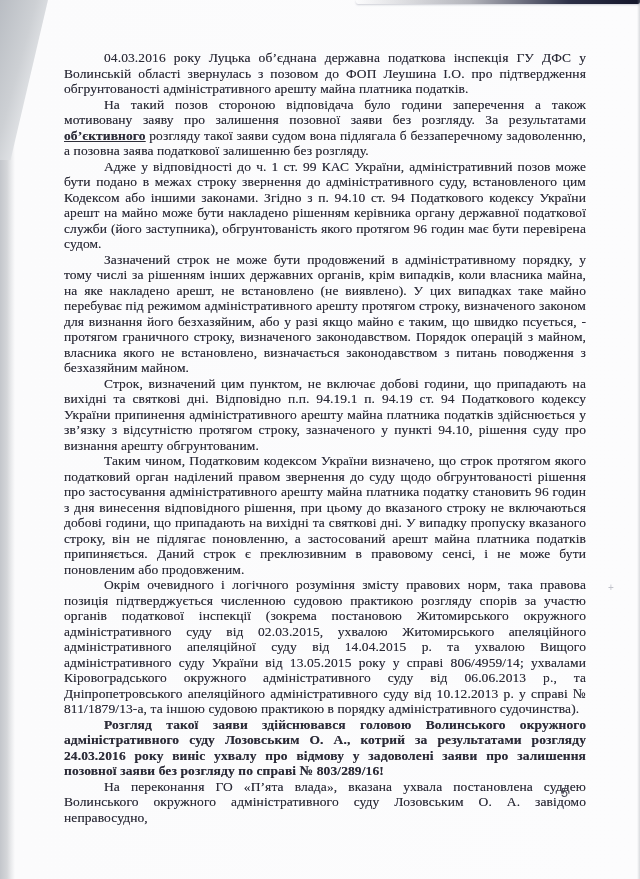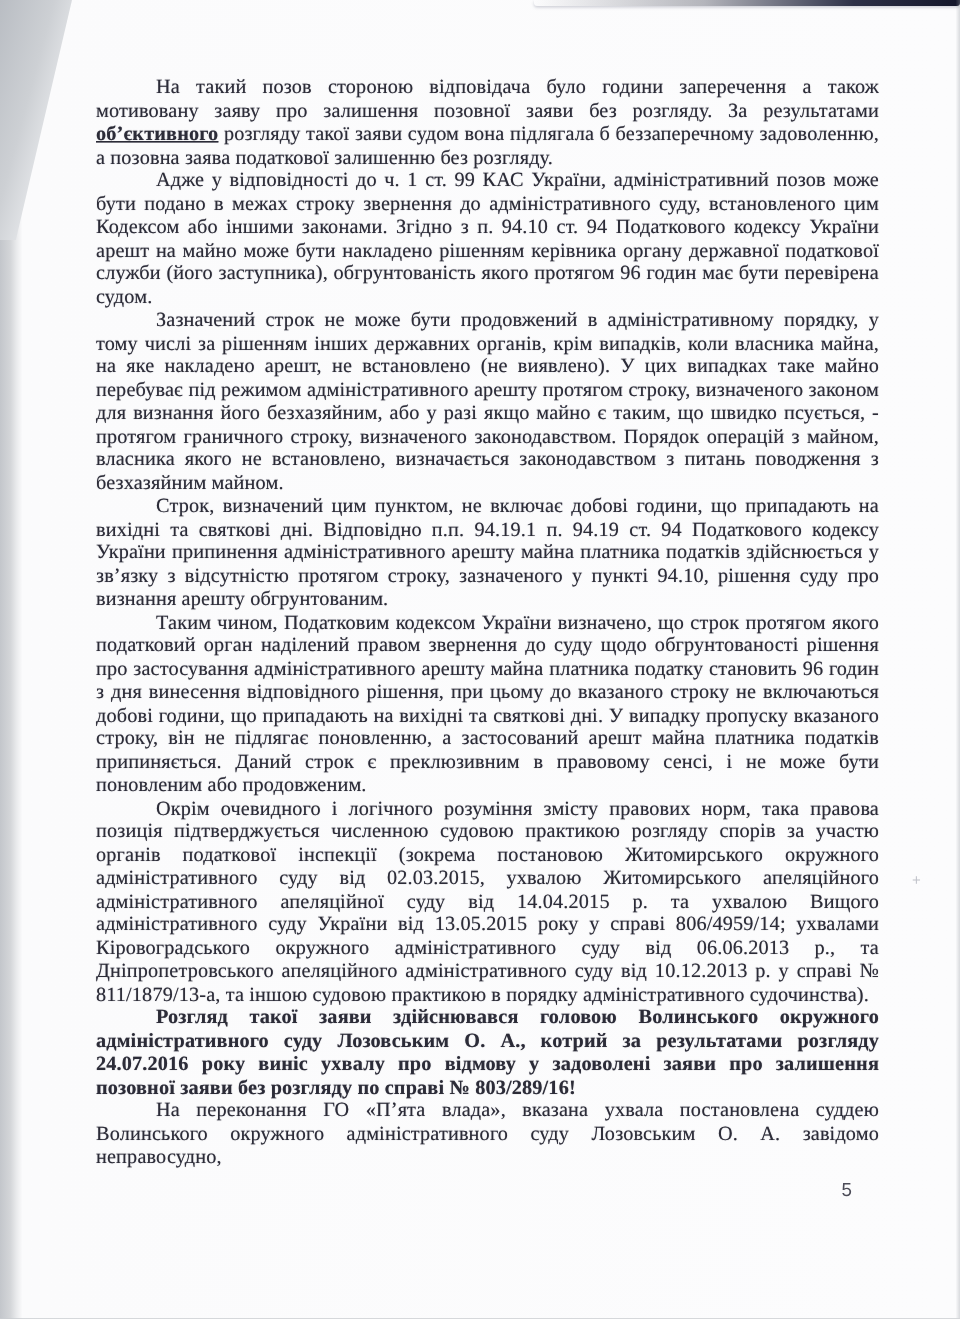--- a/index.html
+++ b/index.html
@@ -80,34 +80,35 @@
 <body>
 
 <div class="scan">
 
   <div class="fold"></div>
   <div class="top-strip"></div>
   <div class="right-edge"></div>
 
   <div class="content">
 
+    <p><span>04.03.2016 року Луцька об’єднана державна податкова інспекція ГУ ДФС у Волинській області звернулась з позовом до ФОП Леушина І.О. про підтвердження обгрунтованості адміністративного арешту майна платника податків.</span></p>
 
     <p><span>На такий позов стороною відповідача було години заперечення а також мотивовану заяву про залишення позовної заяви без розгляду. За результатами </span><span class="bu">об’єктивного</span><span> розгляду такої заяви судом вона підлягала б беззаперечному задоволенню, а позовна заява податкової залишенню без розгляду.</span></p>
 
     <p><span>Адже у відповідності до ч. 1 ст. 99 КАС України, адміністративний позов може бути подано в межах строку звернення до адміністративного суду, встановленого цим Кодексом або іншими законами. Згідно з п. 94.10 ст. 94 Податкового кодексу України арешт на майно може бути накладено рішенням керівника органу державної податкової служби (його заступника), обгрунтованість якого протягом 96 годин має бути перевірена судом.</span></p>
 
     <p><span>Зазначений строк не може бути продовжений в адміністративному порядку, у тому числі за рішенням інших державних органів, крім випадків, коли власника майна, на яке накладено арешт, не встановлено (не виявлено). У цих випадках таке майно перебуває під режимом адміністративного арешту протягом строку, визначеного законом для визнання його безхазяйним, або у разі якщо майно є таким, що швидко псується, - протягом граничного строку, визначеного законодавством. Порядок операцій з майном, власника якого не встановлено, визначається законодавством з питань поводження з безхазяйним майном.</span></p>
 
     <p><span>Строк, визначений цим пунктом, не включає добові години, що припадають на вихідні та святкові дні. Відповідно п.п. 94.19.1 п. 94.19 ст. 94 Податкового кодексу України припинення адміністративного арешту майна платника податків здійснюється у зв’язку з відсутністю протягом строку, зазначеного у пункті 94.10, рішення суду про визнання арешту обгрунтованим.</span></p>
 
     <p><span>Таким чином, Податковим кодексом України визначено, що строк протягом якого податковий орган наділений правом звернення до суду щодо обгрунтованості рішення про застосування адміністративного арешту майна платника податку становить 96 годин з дня винесення відповідного рішення, при цьому до вказаного строку не включаються добові години, що припадають на вихідні та святкові дні. У випадку пропуску вказаного строку, він не підлягає поновленню, а застосований арешт майна платника податків припиняється. </span><span class="u">Даний строк є преклюзивним в правовому сенсі, і не може бути поновленим або продовженим.</span></p>
 
     <p><span>Окрім очевидного і логічного розуміння змісту правових норм, така правова позиція підтверджується численною судовою практикою розгляду спорів за участю органів податкової інспекції (зокрема постановою Житомирського окружного адміністративного суду від 02.03.2015, ухвалою Житомирського апеляційного адміністративного апеляційної суду від 14.04.2015 р. та ухвалою Вищого адміністративного суду України від 13.05.2015 року у справі 806/4959/14; ухвалами Кіровоградського окружного адміністративного суду від 06.06.2013 р., та Дніпропетровського апеляційного адміністративного суду від 10.12.2013 р. у справі № 811/1879/13-а, та іншою судовою практикою в порядку адміністративного судочинства).</span></p>
 
-    <p><span class="b">Розгляд такої заяви здійснювався головою Волинського окружного адміністративного суду Лозовським О. А., котрий за результатами розгляду 24.07.2016 року виніс ухвалу про відмову у задоволені заяви про залишення позовної заяви без розгляду по справі № 803/289/16!</span></p>
+    <p><span class="b">Розгляд такої заяви здійснювався головою Волинського окружного адміністративного суду Лозовським О. А., котрий за результатами розгляду 24.03.2016 року виніс ухвалу про відмову у задоволені заяви про залишення позовної заяви без розгляду по справі № 803/289/16!</span></p>
 
     <p><span>На переконання ГО «П’ята влада»,  вказана ухвала постановлена суддею Волинського окружного адміністративного суду Лозовським О. А. завідомо неправосудно,</span></p>
 
   </div>
 
   <div class="scan-artifact">+</div>
 
   <div class="page-number">5</div>
 
 </div>

